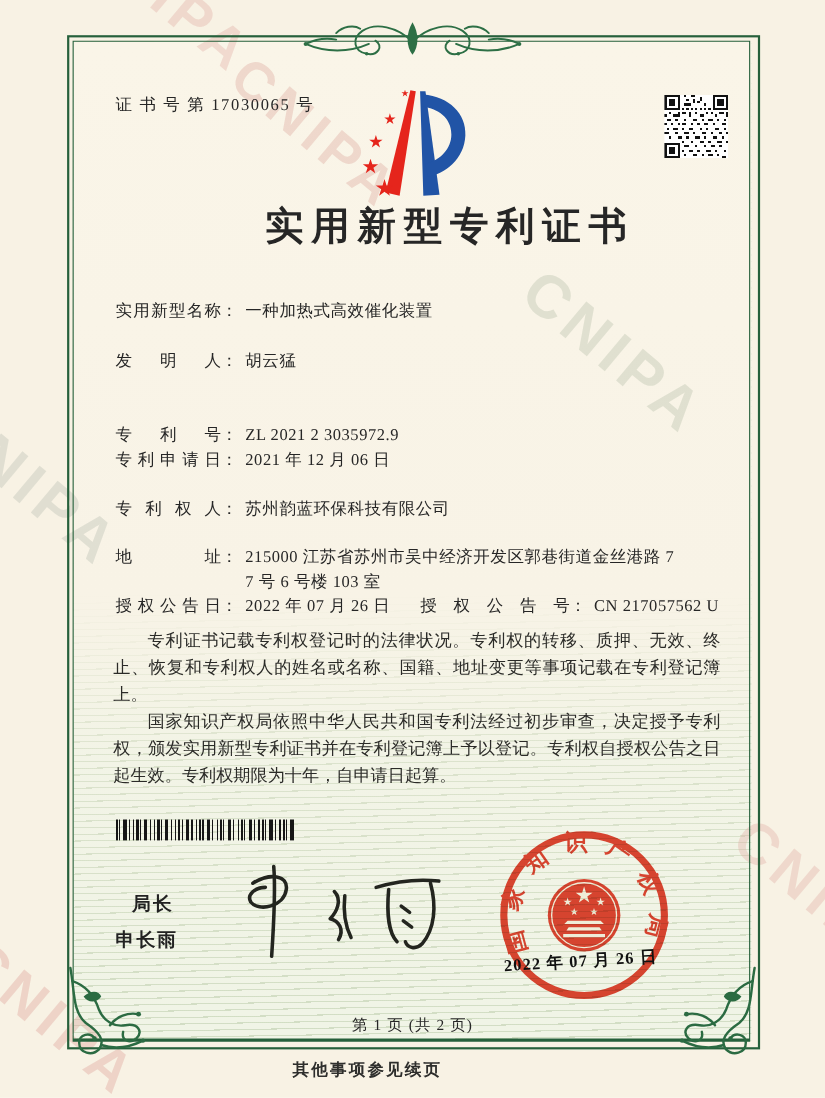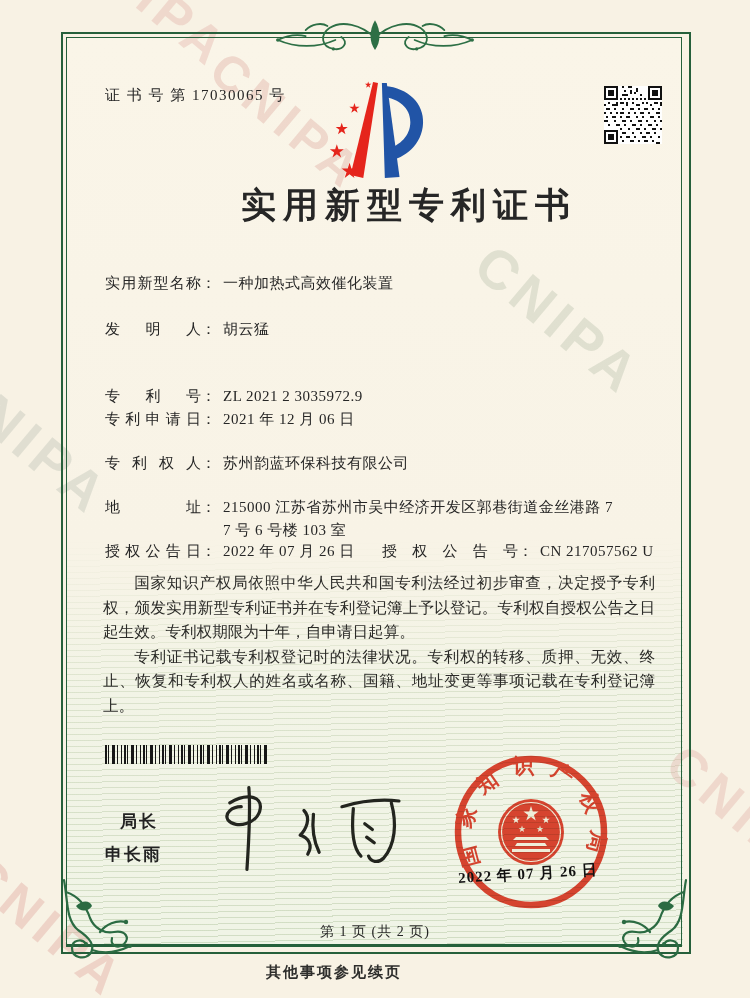--- a/index.html
+++ b/index.html
@@ -184,22 +184,22 @@
 7 号 6 号楼 103 室</span>
 </div>
 <div class="row" style="top:540px">
   <span class="lbl">授权公告日</span><span class="colon">：</span><span class="val">2022 年 07 月 26 日</span>
   <span class="pair2">
     <span class="lbl lbl2">授 权 公 告 号</span><span class="colon">：</span><span class="val">CN 217057562 U</span>
   </span>
 </div>
 
 <div class="abs notice">
+  <p>专利证书记载专利权登记时的法律状况。专利权的转移、质押、无效、终止、恢复和专利权人的姓名或名称、国籍、地址变更等事项记载在专利登记簿上。</p>
   <p>国家知识产权局依照中华人民共和国专利法经过初步审查，决定授予专利权，颁发实用新型专利证书并在专利登记簿上予以登记。专利权自授权公告之日起生效。专利权期限为十年，自申请日起算。</p>
-  <p>专利证书记载专利权登记时的法律状况。专利权的转移、质押、无效、终止、恢复和专利权人的姓名或名称、国籍、地址变更等事项记载在专利登记簿上。</p>
 </div>
 
 <div class="abs barcode"></div>
 
 <div class="director d1">局长</div>
 <div class="director d2">申长雨</div>
 
 <svg class="abs signature" width="215" height="95" viewBox="0 0 210 100">
   <g stroke="#23251f" stroke-width="3.4" fill="none" stroke-linecap="round" stroke-linejoin="round">
     <path d="M38,6 C40,30 38,62 36,92"></path>

